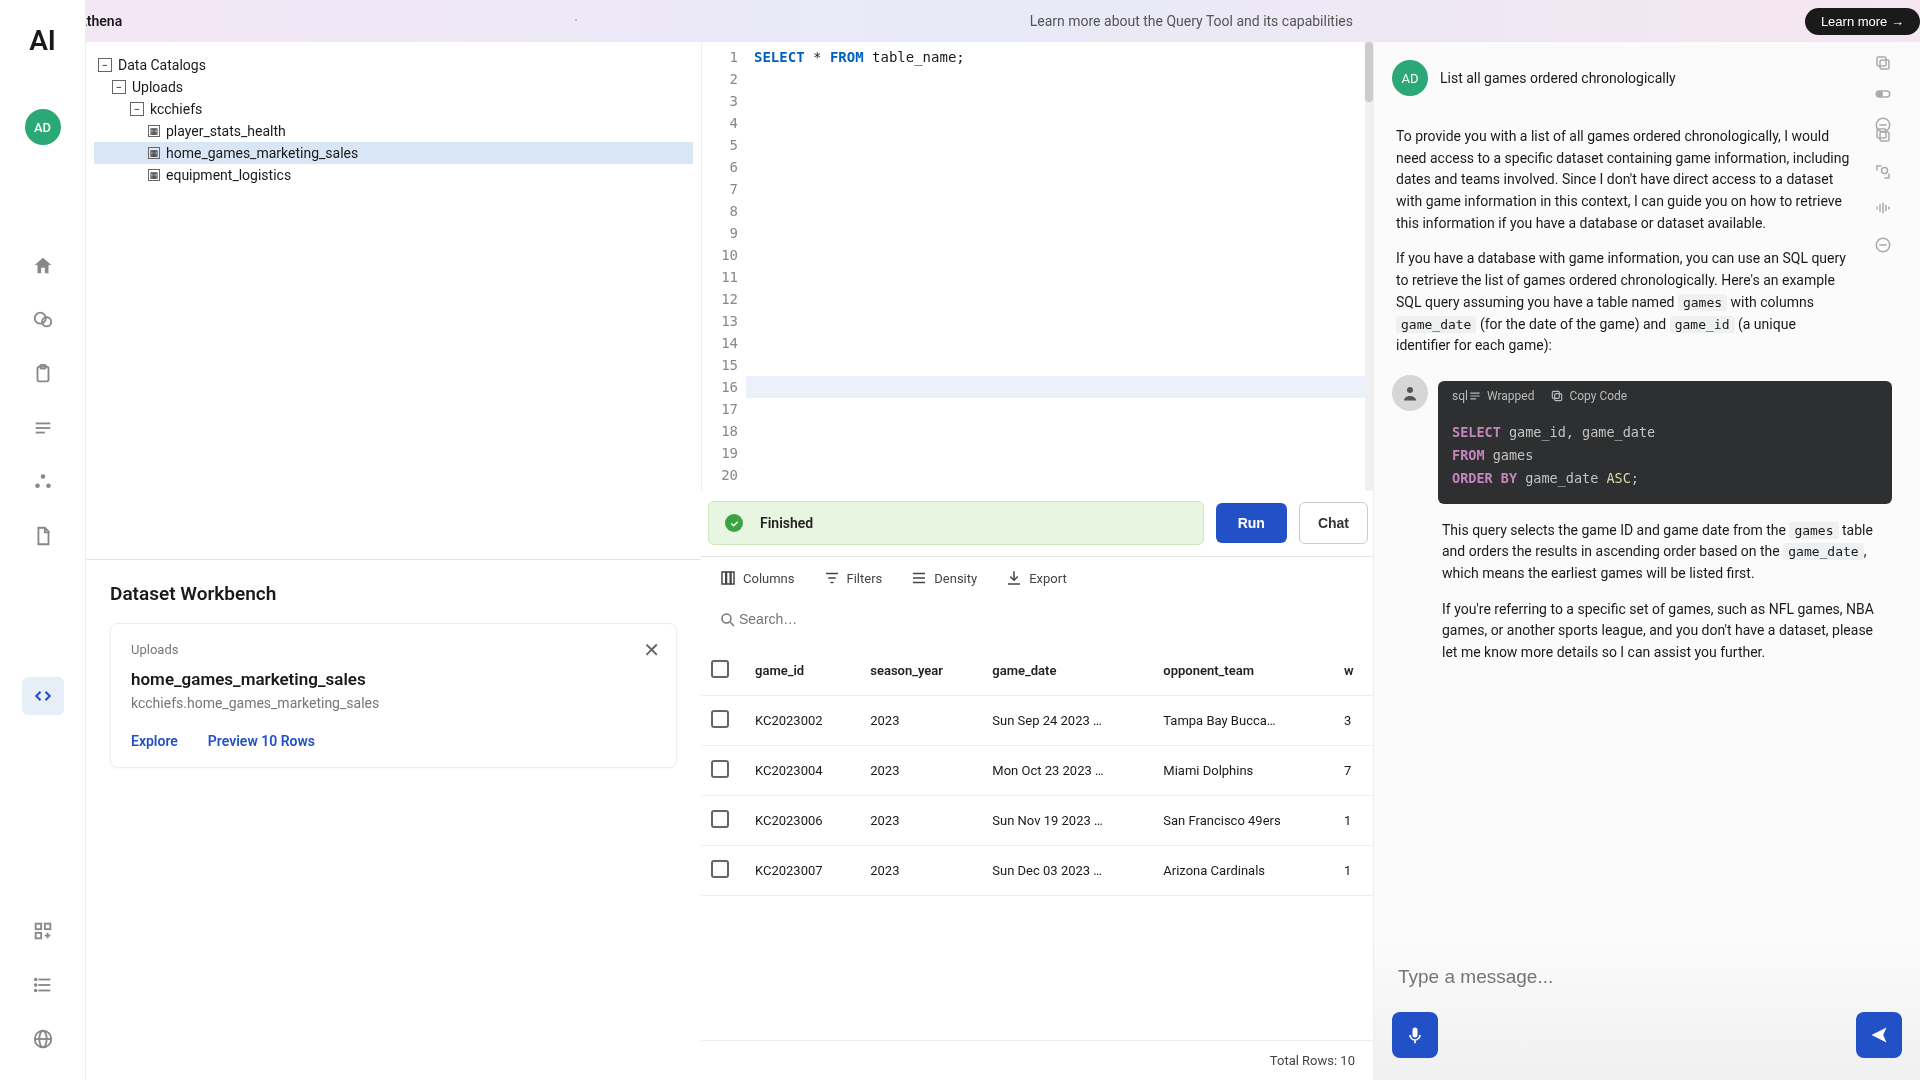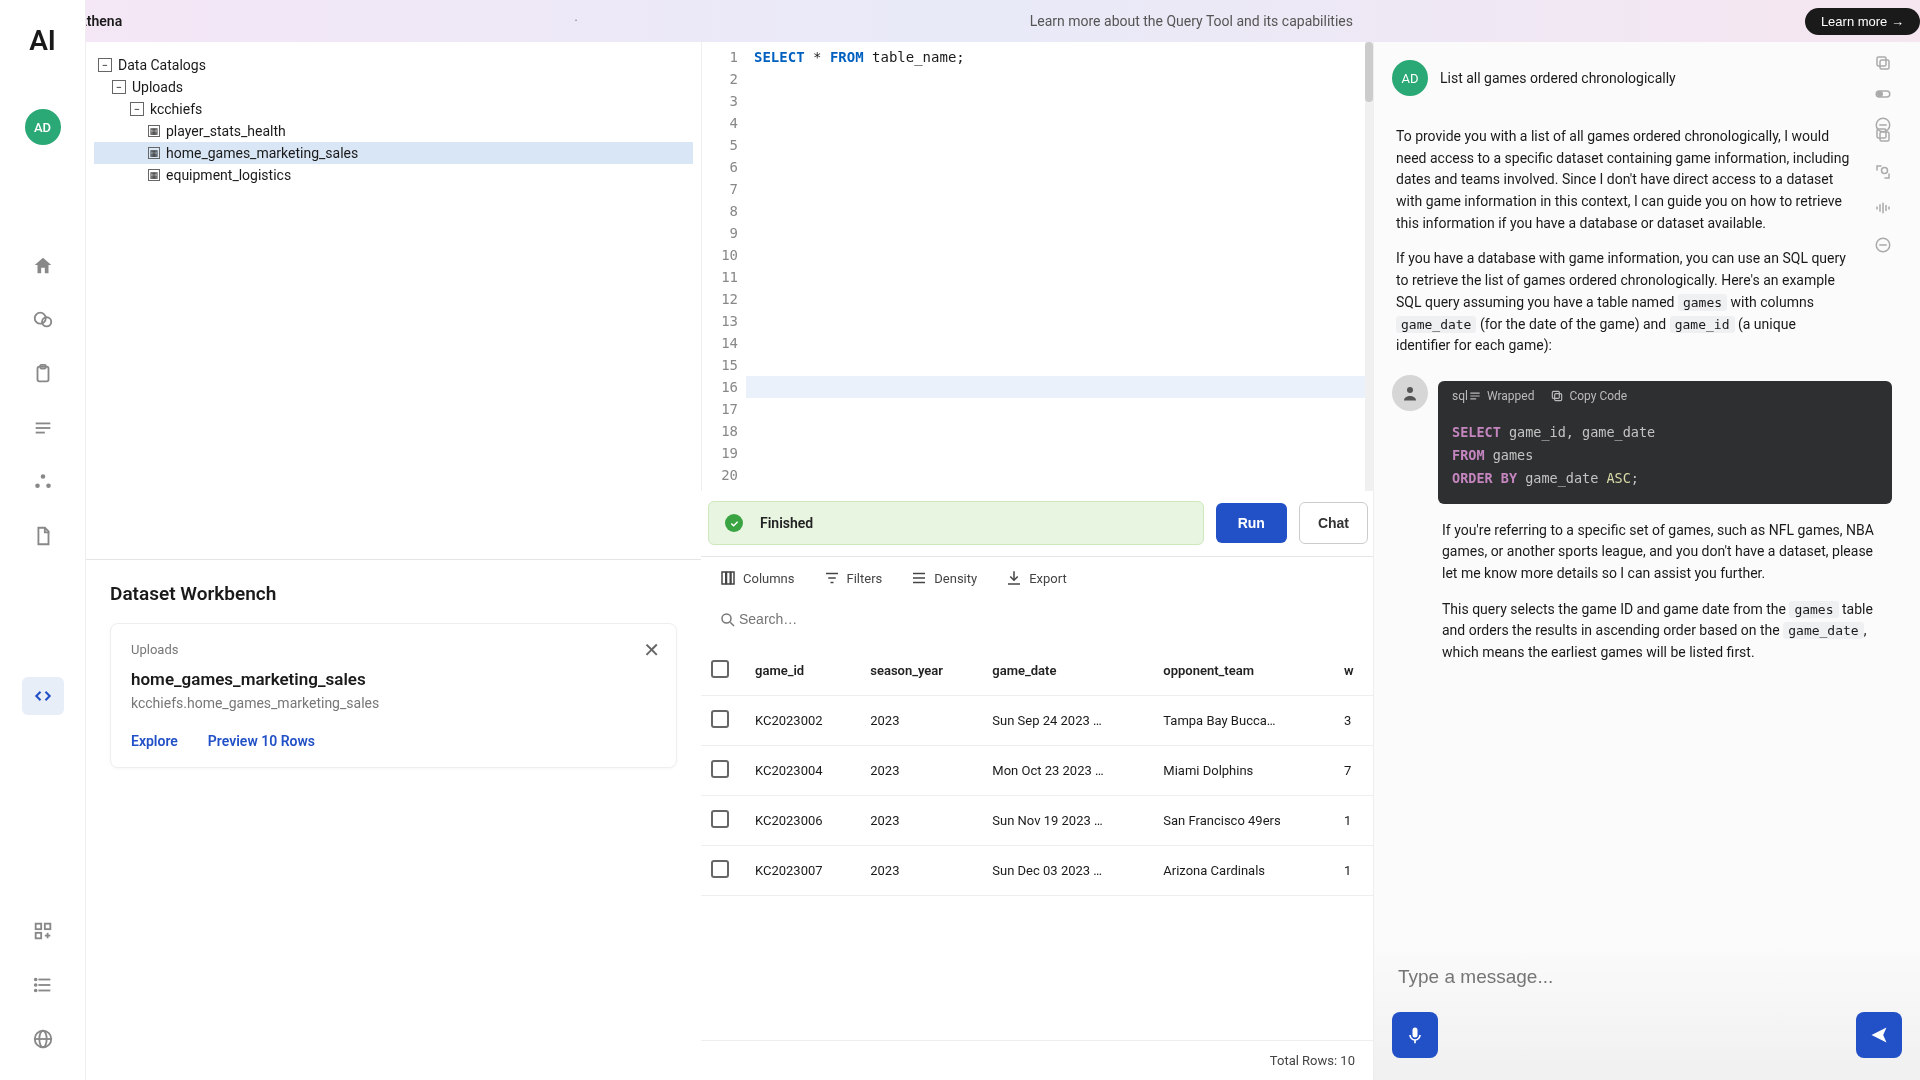--- a/index.html
+++ b/index.html
@@ -441,22 +441,22 @@
                   </svg>
                   <span>Copy Code</span>
                 </span>
             </div>
           </div>
           <div class="codeblock-body"><span class="ck">SELECT</span><span class="cn"> game_id, game_date</span>
 <span class="ck">FROM</span><span class="cn"> games</span>
 <span class="ck">ORDER BY</span><span class="cn"> game_date </span><span class="cv">ASC</span><span class="cn">;</span></div>
         </div>
         <div class="msg-ai" style="padding-right:10px">
+          <p><span>This query selects the game ID and game date from the </span><code class="inline">games</code><span> table and orders the results in ascending order based on the </span><code class="inline">game_date</code><span>, which means the earliest games will be listed first.</span></p>
           <p>If you're referring to a specific set of games, such as NFL games, NBA games, or another sports league, and you don't have a dataset, please let me know more details so I can assist you further.</p>
-          <p><span>This query selects the game ID and game date from the </span><code class="inline">games</code><span> table and orders the results in ascending order based on the </span><code class="inline">game_date</code><span>, which means the earliest games will be listed first.</span></p>
         </div>
       </div>
     </div>
   </div>
   <div class="chat-input-wrap">
     <input class="chat-input" placeholder="Type a message..." style="">
     <div class="chat-buttons">
       <button class="btn-mic">
           <svg width="20" height="20" viewBox="0 0 24 24" fill="currentColor">
             <rect x="9" y="3" width="6" height="12" rx="3"></rect>

